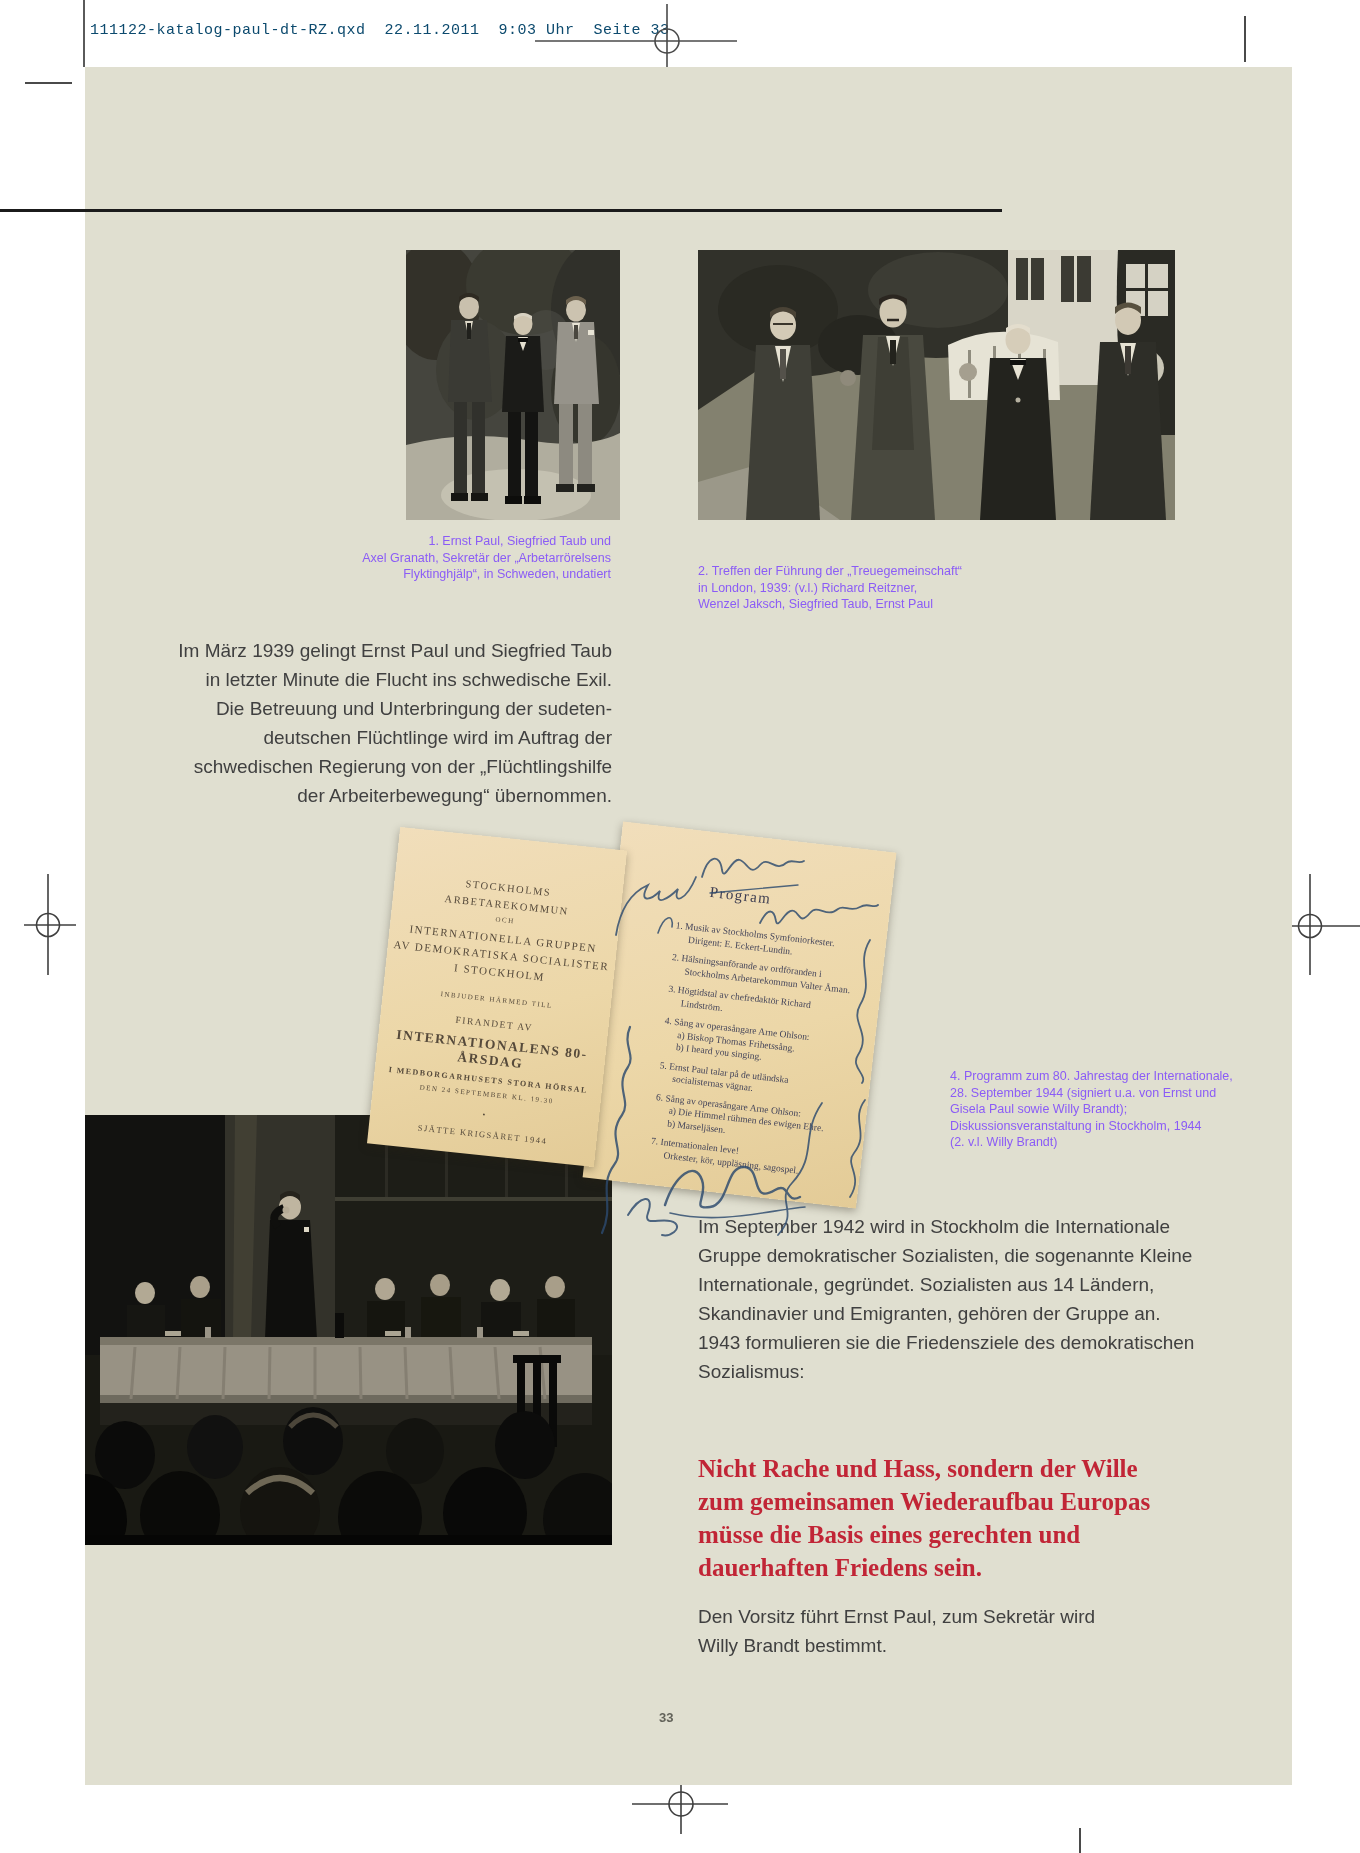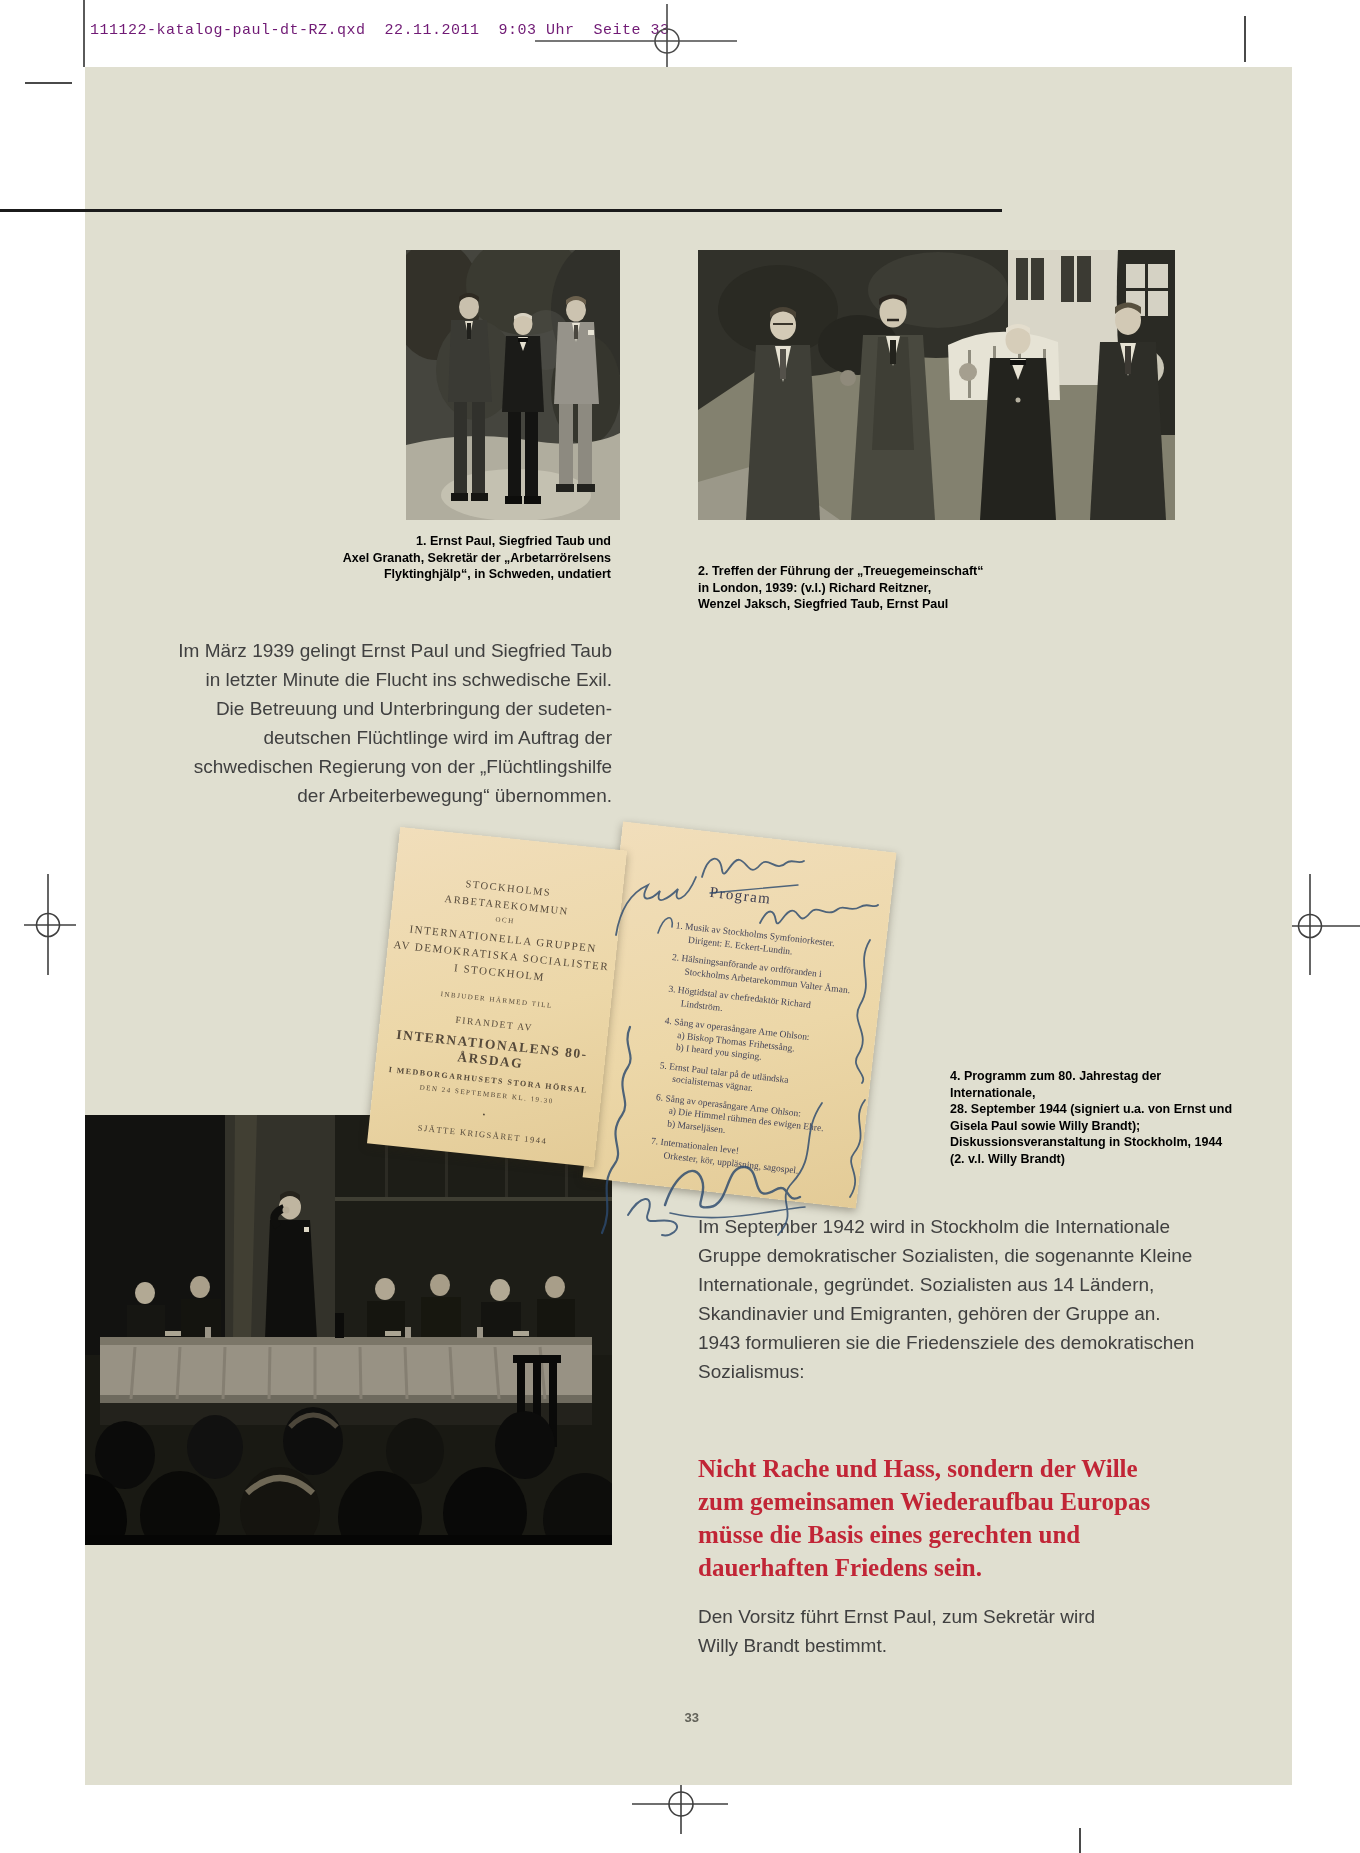--- a/index.html
+++ b/index.html
@@ -2,37 +2,37 @@
 <html><head>
 <meta charset="utf-8">
 <style>
   html,body{margin:0;padding:0;background:#ffffff;}
   #stage{position:relative;width:1360px;height:1853px;background:#ffffff;overflow:hidden;
          font-family:"Liberation Sans",sans-serif;}
   .abs{position:absolute;}
 
   
   .proof-header{left:90px;top:22px;font-family:"Liberation Mono","DejaVu Sans Mono",monospace;
-    font-size:15px;letter-spacing:.5px;color:#701a75;white-space:pre;}
+    font-size:15px;letter-spacing:.5px;color:#0c4a6e;white-space:pre;}
   .hdr-vline{left:83px;top:0;width:2px;height:67px;background:#5a5a5a;}
   .corner-dash{left:25px;top:82px;width:47px;height:2px;background:#4a4a4a;}
   .tr-vline{left:1244px;top:16px;width:2px;height:46px;background:#4a4a4a;}
   .br-vline{left:1079px;top:1828px;width:2px;height:25px;background:#4a4a4a;}
 
   
   .page-surface{left:85px;top:67px;width:1207px;height:1718px;background:#e0dfd0;}
   .top-rule{left:0;top:209px;width:1002px;height:3px;background:#1b1b1b;z-index:3;}
 
   .photo{display:block;}
-  .caption{font-weight:bold;font-size:12.5px;line-height:16.5px;color:#000000;white-space:pre-line;}
+  .caption{font-weight:normal;font-size:12.5px;line-height:16.5px;color:#8b5cf6;white-space:pre-line;}
   .body-text{font-size:19px;line-height:29px;color:#404040;white-space:pre-line;}
   .right-align{text-align:right;}
   .quote-red{font-family:"Liberation Serif","DejaVu Serif",serif;font-weight:bold;
     font-size:25px;line-height:33px;color:#c12536;white-space:pre-line;}
-  .page-number{font-weight:bold;font-size:13px;color:#63635a;text-align:right;}
+  .page-number{font-weight:bold;font-size:13px;color:#63635a;text-align:left;}
 
   
   .scan-page{background:linear-gradient(160deg,#f1debb 0%,#ecd7a8 55%,#e3cb97 100%);
     box-shadow:0 3px 8px rgba(40,35,20,.35);}
   .scan-left{left:383px;top:838px;width:228px;height:318px;transform:rotate(6deg);z-index:6;
     text-align:center;color:#564a3b;font-family:"Liberation Serif","DejaVu Serif",serif;
     box-sizing:border-box;padding-top:44px;}
   .scan-left div{letter-spacing:1.5px;}
   .sl-a{font-size:10.5px;margin-bottom:6px;}
   .sl-b{font-size:10.5px;margin-bottom:6px;}

